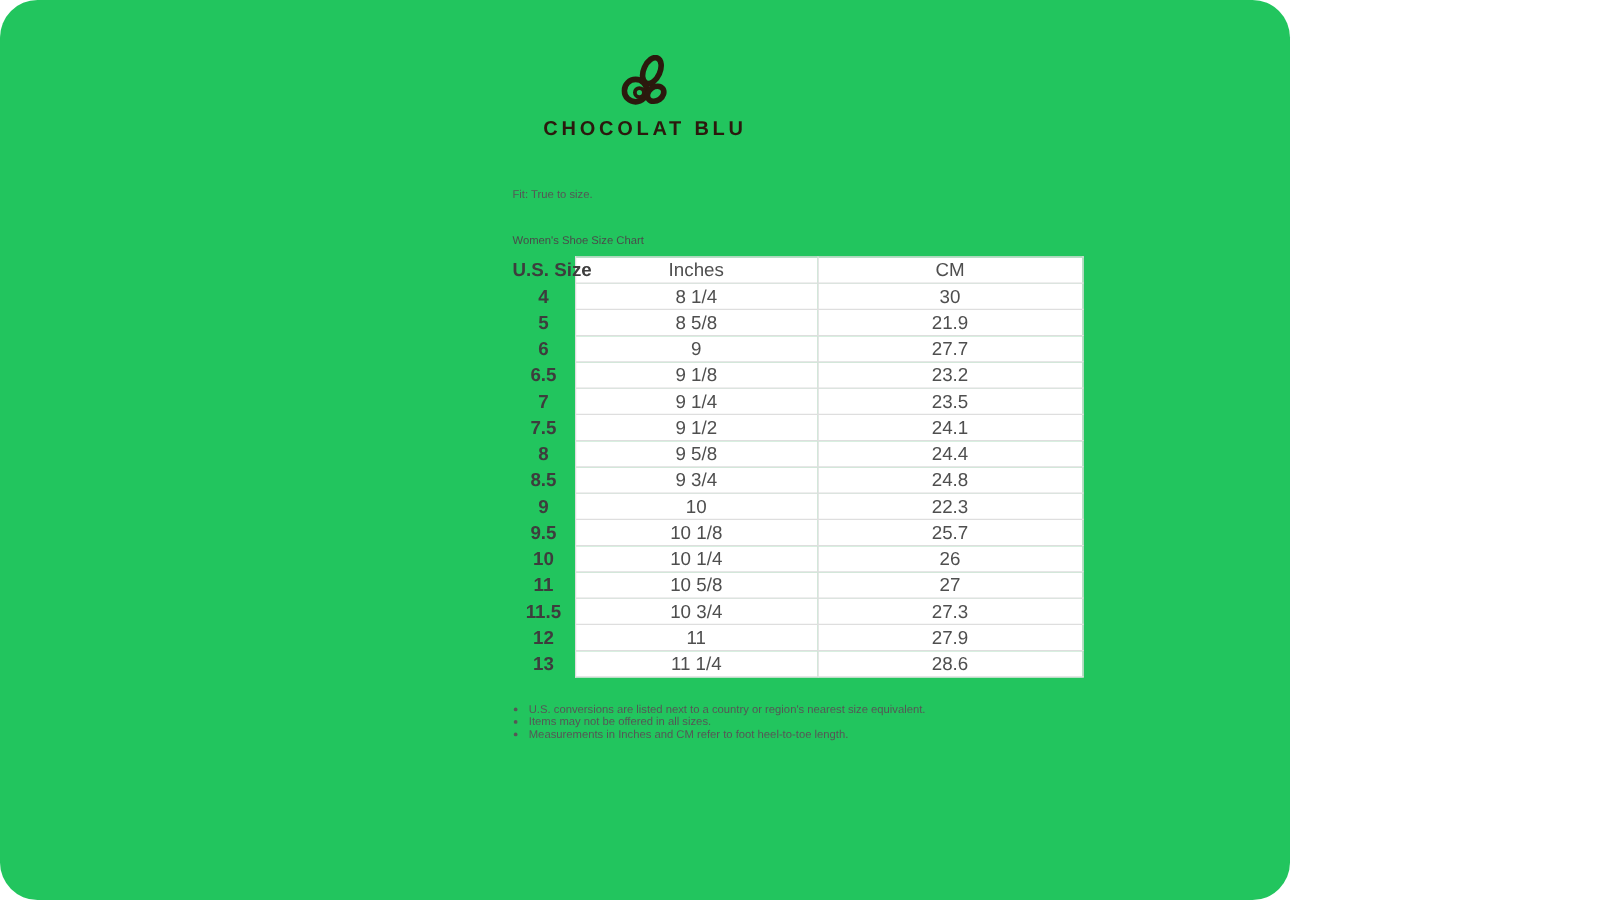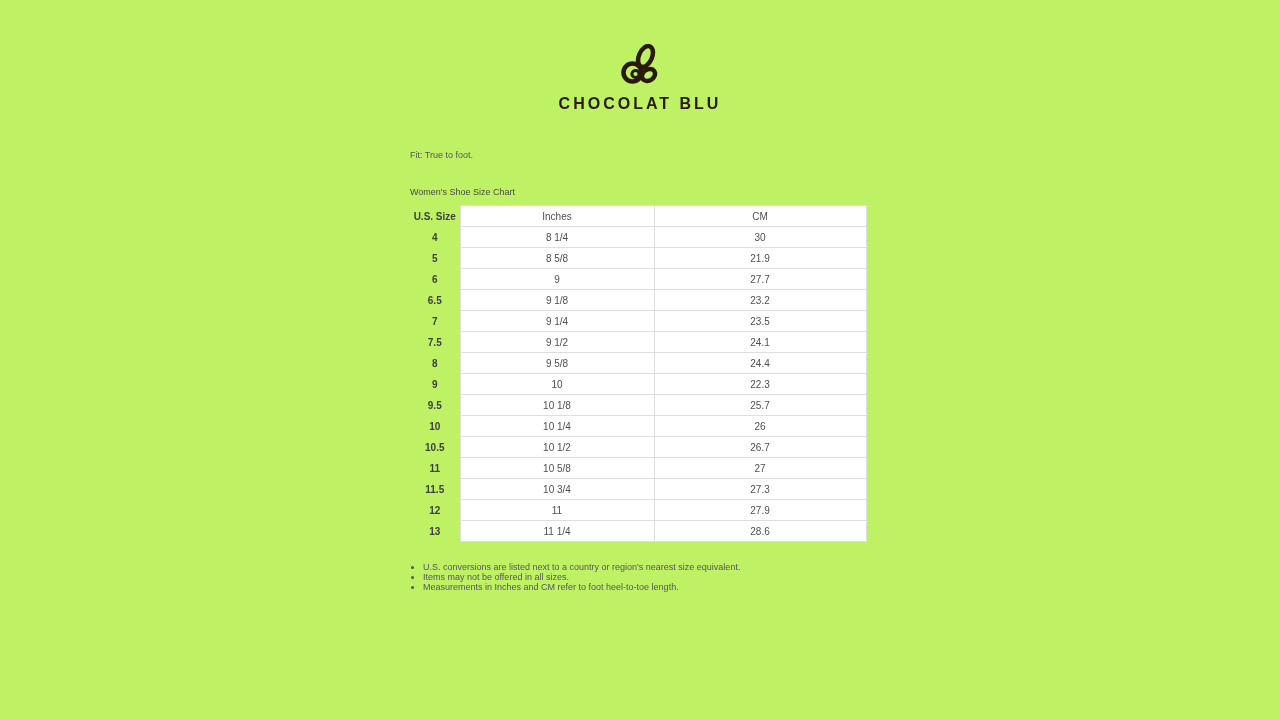--- a/index.html
+++ b/index.html
@@ -3,21 +3,21 @@
 <meta charset="utf-8">
 <style>
   * { box-sizing: border-box; margin: 0; padding: 0; }
   html, body { background: #ffffff; }
   body {
     width: 1280px; height: 720px;
     font-family: "Liberation Sans", sans-serif;
     color: #545454;
     overflow: hidden;
   }
-  .page { position: relative; width: 1280px; height: 720px; background: #bef264; }
+  .page { position: relative; width: 1032px; height: 720px; background: #22c55e; border-radius: 30px; }
 
   
   .logo-block {
     position: absolute; top: 44px; left: 0; width: 100%;
     text-align: center; color: #2b190d;
   }
   .monogram { display: block; margin: 0 auto; }
   .wordmark {
     margin-top: 9px;
     font-size: 16px; font-weight: 700; letter-spacing: 3px;
@@ -29,21 +29,21 @@
   .content { position: absolute; left: 410px; top: 150px; width: 456px; }
   .fit-note { font-size: 9px; line-height: 10px; color: #565656; }
   .chart-title {
     margin-top: 27px; margin-bottom: 8px;
     font-size: 9px; line-height: 10px; font-weight: 400; color: #4a4a4a;
   }
 
   
   table.size-chart {
     width: 456px; border-collapse: collapse; table-layout: fixed;
-    font-size: 10px; color: #4f4f4f;
+    font-size: 15px; color: #4f4f4f;
   }
   table.size-chart col.c-size   { width: 50px; }
   table.size-chart col.c-inches { width: 194px; }
   table.size-chart col.c-cm     { width: 212px; }
   table.size-chart th, table.size-chart td {
     height: 21px; padding: 0; text-align: center; vertical-align: middle;
     font-weight: 400; white-space: nowrap;
   }
   table.size-chart .boxed { border: 1px solid #dedede; background: #ffffff; }
   table.size-chart .size-col { border: none; font-weight: 700; color: #3d3d3d; }
@@ -67,21 +67,21 @@
         <circle cx="11.5" cy="28.5" r="9" stroke-width="4.5"></circle>
         <circle cx="14.5" cy="30" r="3.6" stroke-width="3"></circle>
         <ellipse cx="27.5" cy="31" rx="7" ry="5.5" stroke-width="4.5" transform="rotate(-35 27.5 31)"></ellipse>
       </g>
     </svg>
     <div class="wordmark">CHOCOLAT BLU</div>
   </header>
 
   <main class="content">
 
-    <p class="fit-note">Fit: True to foot.</p>
+    <p class="fit-note">Fit: True to size.</p>
 
     <h2 class="chart-title">Women's Shoe Size Chart</h2>
 
     <table class="size-chart">
       <colgroup>
         <col class="c-size">
           <col class="c-inches">
           <col class="c-cm">
       </colgroup>
       <thead>
@@ -121,38 +121,38 @@
             <td class="size-col">7.5</td>
             <td class="boxed">9 1/2</td>
             <td class="boxed">24.1</td>
           </tr>
           <tr>
             <td class="size-col">8</td>
             <td class="boxed">9 5/8</td>
             <td class="boxed">24.4</td>
           </tr>
           <tr>
+            <td class="size-col">8.5</td>
+            <td class="boxed">9 3/4</td>
+            <td class="boxed">24.8</td>
+          </tr>
+          <tr>
             <td class="size-col">9</td>
             <td class="boxed">10</td>
             <td class="boxed">22.3</td>
           </tr>
           <tr>
             <td class="size-col">9.5</td>
             <td class="boxed">10 1/8</td>
             <td class="boxed">25.7</td>
           </tr>
           <tr>
             <td class="size-col">10</td>
             <td class="boxed">10 1/4</td>
             <td class="boxed">26</td>
-          </tr>
-          <tr>
-            <td class="size-col">10.5</td>
-            <td class="boxed">10 1/2</td>
-            <td class="boxed">26.7</td>
           </tr>
           <tr>
             <td class="size-col">11</td>
             <td class="boxed">10 5/8</td>
             <td class="boxed">27</td>
           </tr>
           <tr>
             <td class="size-col">11.5</td>
             <td class="boxed">10 3/4</td>
             <td class="boxed">27.3</td>

